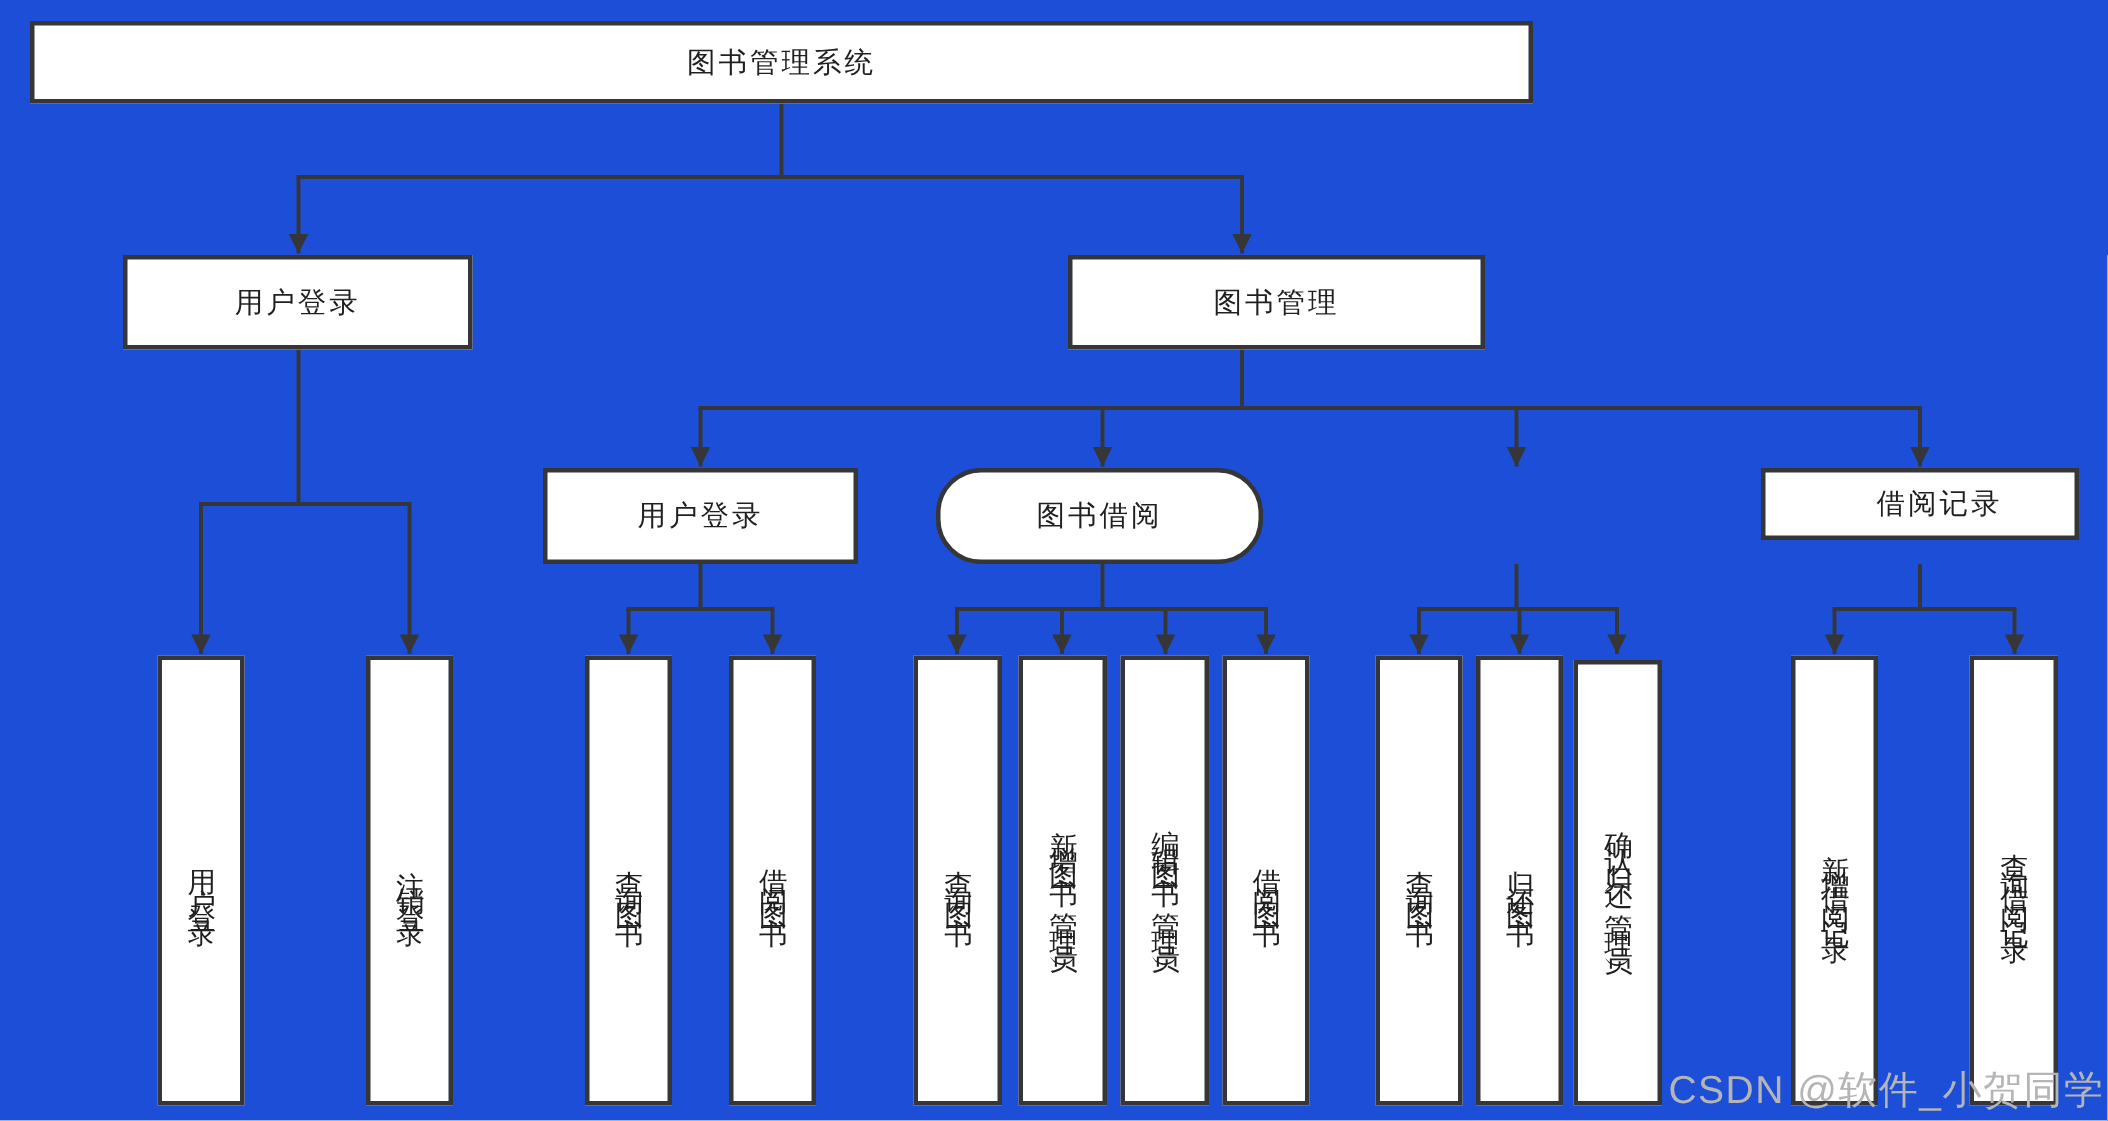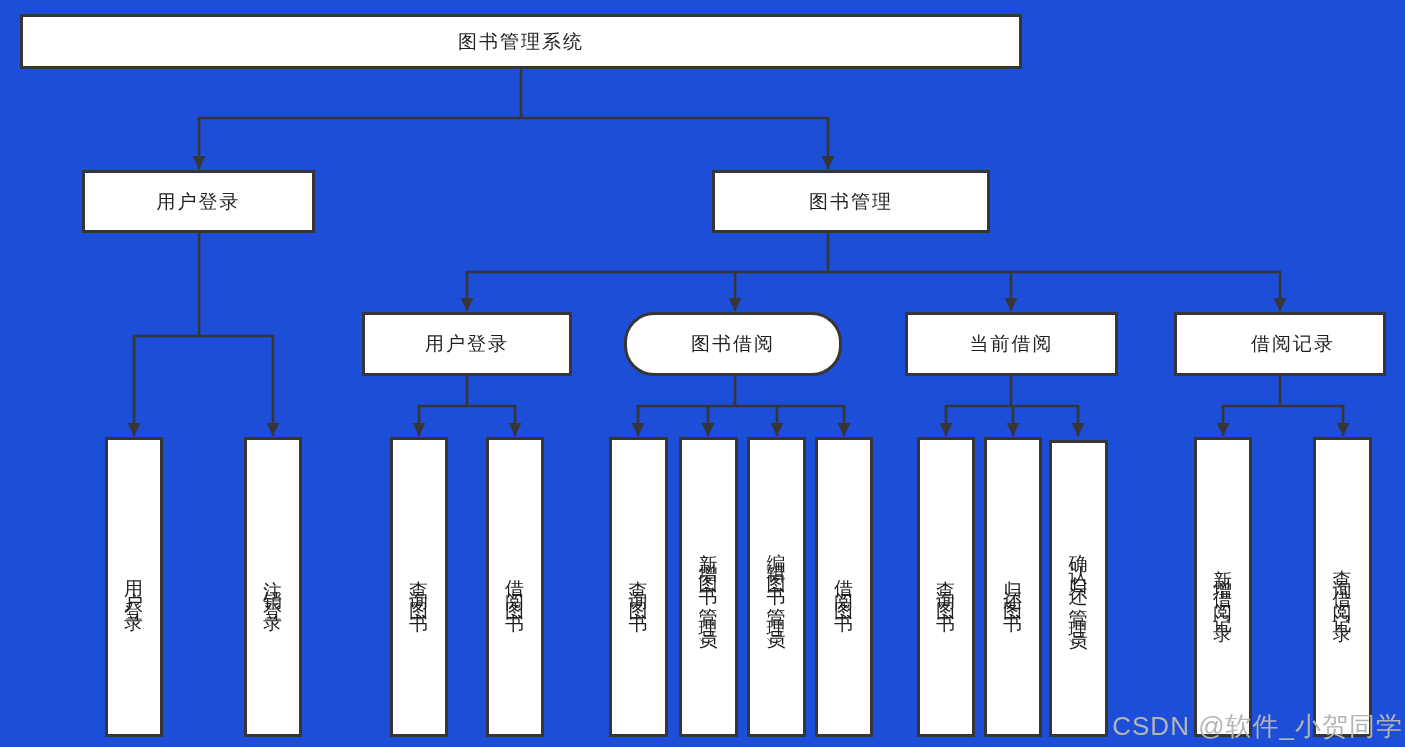--- a/index.html
+++ b/index.html
@@ -92,24 +92,21 @@
   <div class="box h2" style="left:712px;top:170px;width:278px;height:63px;">
     <span class="lbl">图书管理</span>
   </div>
 
   <div class="box h3" style="left:362px;top:312px;width:210px;height:64px;">
     <span class="lbl">用户登录</span>
   </div>
   <div class="box h3" style="left:624px;top:312px;width:218px;height:64px;border-radius:30px;">
     <span class="lbl">图书借阅</span>
   </div>
-  <div class="box h3" style="left:905px;top:312px;width:213px;height:64px;">
-    <span class="lbl">当前借阅</span>
-  </div>
-  <div class="box h3" style="left:1174px;top:312px;width:212px;height:64px;padding-left:26px;">
+  <div class="box h3" style="left:1174px;top:312px;width:212px;height:48px;padding-left:26px;">
     <span class="lbl">借阅记录</span>
   </div>
 
   <div class="box vbox" style="left:105px;top:437px;width:58px;height:300px;">
     <span class="lbl">用户登录</span>
   </div>
   <div class="box vbox" style="left:244px;top:437px;width:58px;height:300px;">
     <span class="lbl">注销登录</span>
   </div>
 

